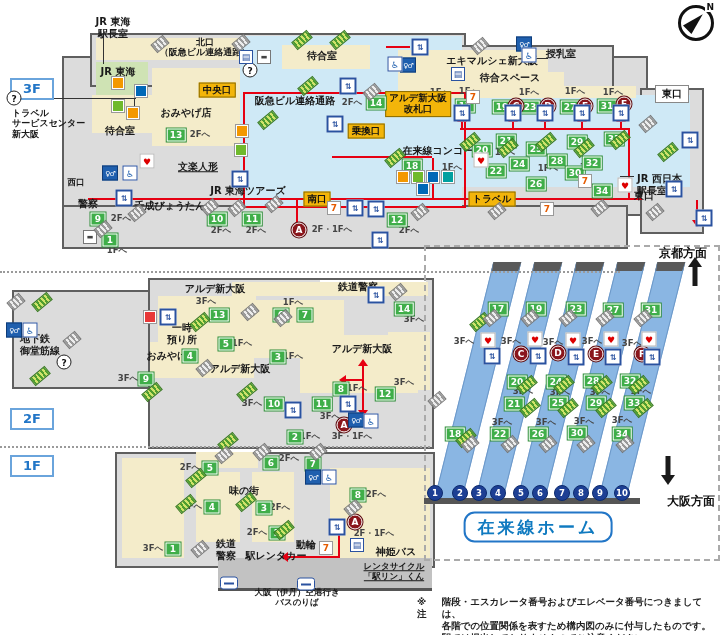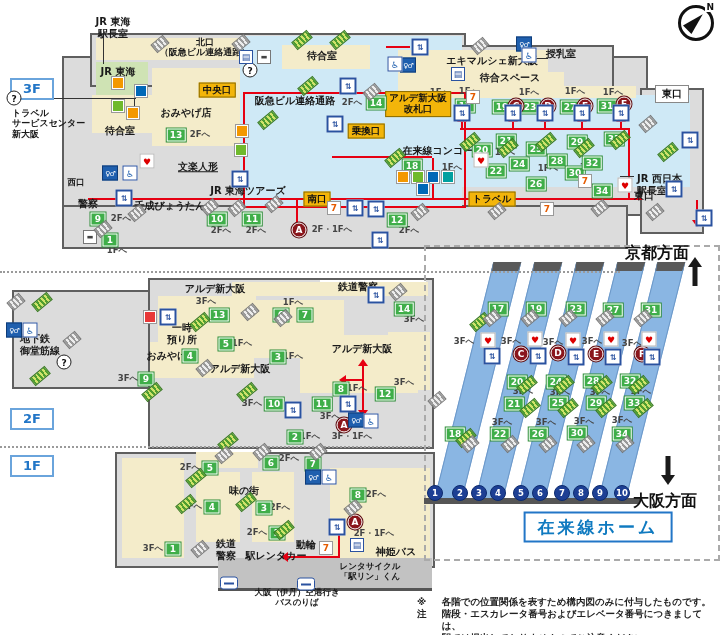--- a/index.html
+++ b/index.html
@@ -30,21 +30,21 @@
   .label{font-size:10px;font-weight:700;color:#1a1a1a;line-height:1.15;}
   .label.s9{font-size:9px;}
   .label.s8{font-size:8.5px;}
   .small{font-size:8.5px;font-weight:700;color:#444;white-space:nowrap;}
   .gate{background:#f3b50a;border:1px solid #8a6c00;color:#111;font-size:9.5px;font-weight:700;padding:1px 3px;line-height:1.15;white-space:pre;z-index:6;}
   .num{background:#3fae49;border:1px solid #fff;box-shadow:0 0 0 1px #2c8a37;color:#fff;font-size:9px;font-weight:700;min-width:9px;height:11px;line-height:11px;padding:0 2px;z-index:6;}
   .letter{background:#8a161c;border:1px solid #fff;box-shadow:0 0 0 1px #5d0d10;color:#fff;font-size:9px;font-weight:700;width:13px;height:13px;line-height:13px;border-radius:50%;z-index:6;}
   .pnum{background:#1d3f94;border:1px solid #0c2a6e;color:#fff;font-size:8.5px;font-weight:700;width:14px;height:14px;line-height:14px;border-radius:50%;z-index:6;}
   .ftag{background:#fff;border:2px solid #6aa4dc;color:#2276c7;font-size:13px;font-weight:700;width:40px;height:18px;line-height:18px;z-index:6;}
   .boxlabel{background:#fff;border:1px solid #888;color:#111;font-size:10px;font-weight:700;padding:1px 6px;z-index:6;white-space:nowrap;}
-  .dir{font-size:16px;font-weight:700;color:#111;white-space:nowrap;z-index:6;}
+  .dir{font-size:12px;font-weight:700;color:#111;white-space:nowrap;z-index:6;margin-left:26px;}
   .homebox{background:#fff;border:2px solid #2276c7;color:#0f7ac0;font-size:17px;font-weight:700;padding:2px 12px;letter-spacing:3px;white-space:nowrap;z-index:6;}
   .arrow{width:10px;height:30px;z-index:6;}
   .arrow:before{content:"";position:absolute;left:50%;transform:translateX(-50%);width:0;height:0;border-left:7px solid transparent;border-right:7px solid transparent;}
   .arrow:after{content:"";position:absolute;left:50%;transform:translateX(-50%);width:5px;background:#1a1a1a;}
   .arrow.up:before{top:0;border-bottom:10px solid #1a1a1a;}
   .arrow.up:after{top:9px;height:20px;}
   .arrow.down:before{bottom:0;border-top:10px solid #1a1a1a;}
   .arrow.down:after{bottom:9px;height:20px;}
   .ic{z-index:6;display:flex;align-items:center;justify-content:center;}
   .ic-elevator{width:13px;height:13px;background:#fff;border:2px solid #2a52a0;color:#2a52a0;font-size:8px;font-weight:700;}
@@ -72,22 +72,22 @@
 
 <div id="map">
   <div class="topnote">
   </div>
   <div class="compass">
     <span class="cn">N</span>
   </div>
   <div class="botnote">
     <div>※注</div>
     <div>
+      <div>階段・エスカレータ番号およびエレベータ番号につきましては、</div>
       <div>各階での位置関係を表すため構内図のみに付与したものです。</div>
-      <div>階段・エスカレータ番号およびエレベータ番号につきましては、</div>
       <div>駅では掲出しておりませんのでご注意ください。</div>
     </div>
   </div>
 <div class="area f-base bordered" style="left: 62px; top: 56px; width: 582px; height: 156px;"></div>
     <div class="area f-base bordered" style="left: 90px; top: 33px; width: 372px; height: 50px;"></div>
     <div class="area f-base bordered" style="left: 62px; top: 205px; width: 562px; height: 40px;"></div>
     <div class="area f-base bordered" style="left: 640px; top: 88px; width: 60px; height: 142px;"></div>
     <div class="area f-base bordered" style="left: 395px; top: 45px; width: 215px; height: 50px;"></div>
     <div class="area f-cream" style="left: 96px; top: 38px; width: 212px; height: 22px;"></div>
     <div class="area f-green" style="left: 96px; top: 62px; width: 52px; height: 58px;"></div>
@@ -206,21 +206,21 @@
 預り所</div>
     <div class="it label" style="left: 172px; top: 356px;">おみやげ店</div>
     <div class="it label" style="left: 240px; top: 369px;">アルデ新大阪</div>
     <div class="it label" style="left: 362px; top: 349px;">アルデ新大阪</div>
     <div class="it label" style="left: 244px; top: 491px;">味の街</div>
     <div class="it label" style="left: 226px; top: 549px;">鉄道
 警察</div>
     <div class="it label" style="left: 276px; top: 556px;">駅レンタカー</div>
     <div class="it label" style="left: 306px; top: 545px;">動輪</div>
     <div class="it label" style="left: 396px; top: 552px;">神姫バス</div>
-    <div class="it label s8" style="left: 370px; top: 572px;">レンタサイクル
+    <div class="it label s8" style="left: 394px; top: 572px; text-decoration: underline;">レンタサイクル
 「駅リン」くん</div>
     <div class="it label s8" style="left: 297px; top: 598px;">大阪（伊丹）空港行き
 バスのりば</div>
     <div class="it num" style="left: 110px; top: 240px;">1</div>
     <div class="it num" style="left: 98px; top: 219px;">9</div>
     <div class="it num" style="left: 217px; top: 219px;">10</div>
     <div class="it num" style="left: 252px; top: 219px;">11</div>
     <div class="it num" style="left: 397px; top: 220px;">12</div>
     <div class="it num" style="left: 176px; top: 135px;">13</div>
     <div class="it num" style="left: 376px; top: 103px;">14</div>
@@ -349,21 +349,21 @@
     <div class="it pnum" style="left: 521px; top: 493px;">5</div>
     <div class="it pnum" style="left: 540px; top: 493px;">6</div>
     <div class="it pnum" style="left: 562px; top: 493px;">7</div>
     <div class="it pnum" style="left: 581px; top: 493px;">8</div>
     <div class="it pnum" style="left: 600px; top: 493px;">9</div>
     <div class="it pnum" style="left: 622px; top: 493px;">10</div>
     <div class="it dir" style="left: 657px; top: 253px;">京都方面</div>
     <div class="it dir" style="left: 665px; top: 501px;">大阪方面</div>
     <div class="it arrow up" style="left: 695px; top: 272px;"></div>
     <div class="it arrow down" style="left: 668px; top: 470px;"></div>
-    <div class="it homebox" style="left: 598px; top: 527px;">在来線ホーム</div>
+    <div class="it homebox" style="left: 538px; top: 527px; border-radius: 11px;">在来線ホーム</div>
     <div class="it ic ic-elevator" style="left: 420px; top: 47px;">⇅</div>
     <div class="it ic ic-elevator" style="left: 348px; top: 86px;">⇅</div>
     <div class="it ic ic-elevator" style="left: 335px; top: 124px;">⇅</div>
     <div class="it ic ic-elevator" style="left: 462px; top: 113px;">⇅</div>
     <div class="it ic ic-elevator" style="left: 513px; top: 113px;">⇅</div>
     <div class="it ic ic-elevator" style="left: 545px; top: 113px;">⇅</div>
     <div class="it ic ic-elevator" style="left: 582px; top: 113px;">⇅</div>
     <div class="it ic ic-elevator" style="left: 621px; top: 113px;">⇅</div>
     <div class="it ic ic-elevator" style="left: 124px; top: 198px;">⇅</div>
     <div class="it ic ic-elevator" style="left: 240px; top: 179px;">⇅</div>

